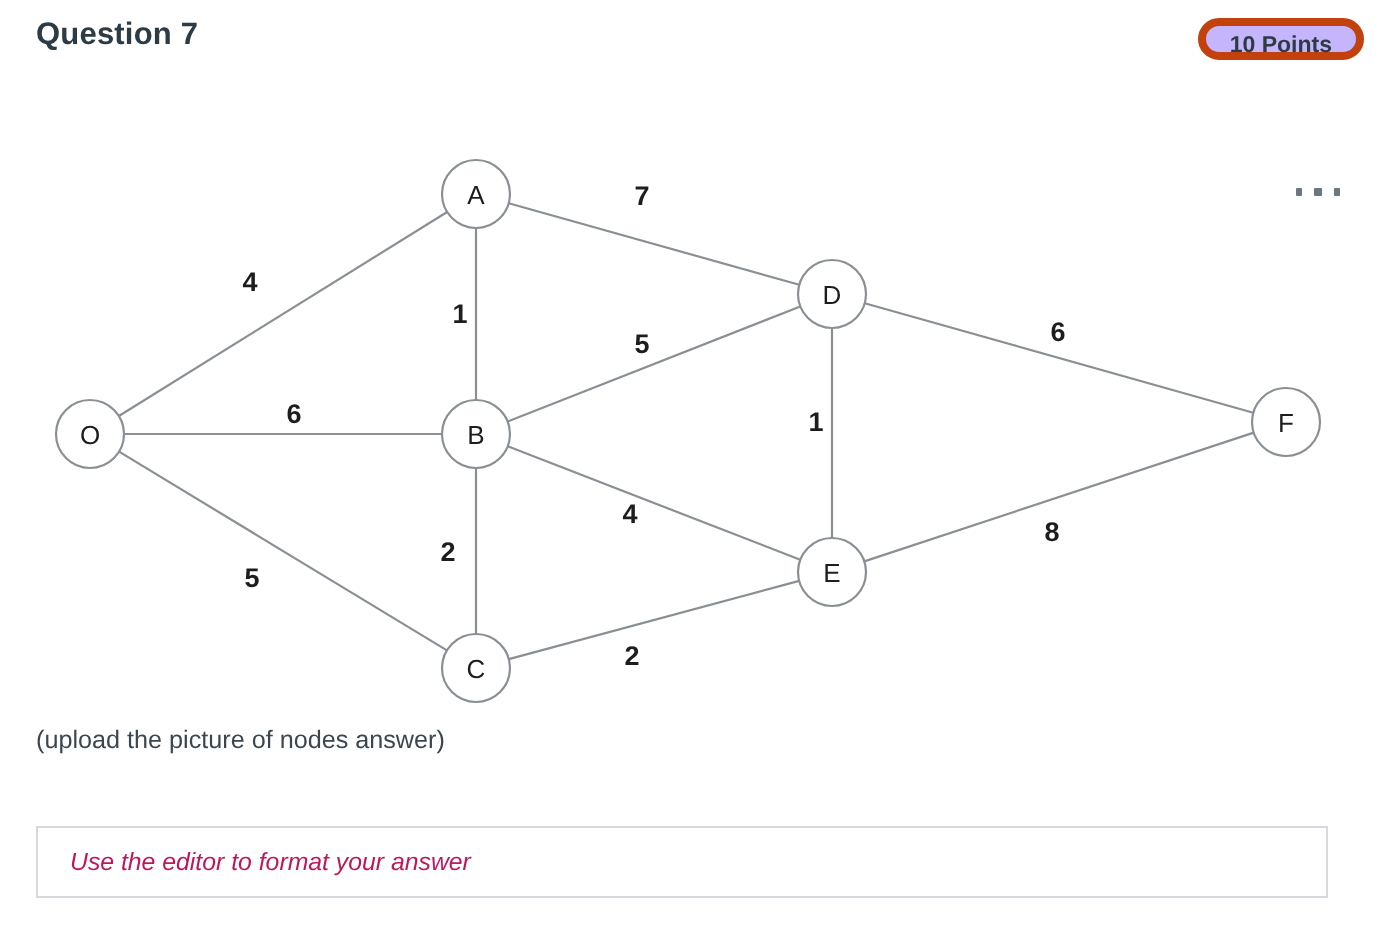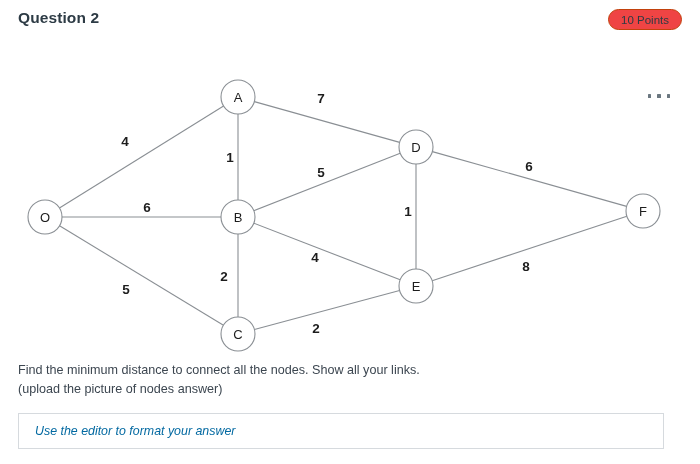--- a/index.html
+++ b/index.html
@@ -34,27 +34,28 @@
   }
   .points-badge {
     position: absolute;
     right: 18px;
     top: 9px;
     min-width: 72px;
     height: 21px;
     line-height: 21px;
     text-align: center;
     padding: 0 12px;
-    border: 1px solid #c2410c;
+    border: 4px solid #c2410c;
     border-radius: 12px;
     font-size: 11.5px;
     color: #2d3b45;
-    background: #ef4444;
+    background: #c4b5fd;
     box-sizing: border-box;
     cursor: default;
+    font-weight: bold;
   }
 
   
   .kebab {
     position: absolute;
     left: 648px;
     top: 90px;
     width: 22px;
     height: 12px;
     display: flex;
@@ -130,29 +131,29 @@
     background: #ffffff;
     box-sizing: border-box;
     cursor: text;
   }
   .answer-placeholder {
     position: absolute;
     left: 16px;
     top: 10px;
     font-size: 12.4px;
     font-style: italic;
-    color: #0369a1;
+    color: #be185d;
     user-select: none;
   }
 </style>
 </head>
 <body>
 
 <div class="header">
-  <div class="question-title">Question 2</div>
+  <div class="question-title">Question 7</div>
   <div class="points-badge">10 Points</div>
 </div>
 
 <div class="kebab">
   <span></span>
   <span></span>
   <span></span>
 </div>
 
 <div class="diagram-wrap">
@@ -212,19 +213,18 @@
         </g>
         <g>
           <circle cx="643" cy="153" r="17" class="node-circle"></circle>
           <text x="643" y="153.5" class="node-label">F</text>
         </g>
       </g>
   </svg>
 </div>
 
 <div class="prompt">
-  <div>Find the minimum distance to connect all the nodes. Show all your links.</div>
   <div>(upload the picture of nodes answer)</div>
 </div>
 
 <div class="answer-box">
   <div class="answer-placeholder">Use the editor to format your answer</div>
 </div>
 
 </body></html>

